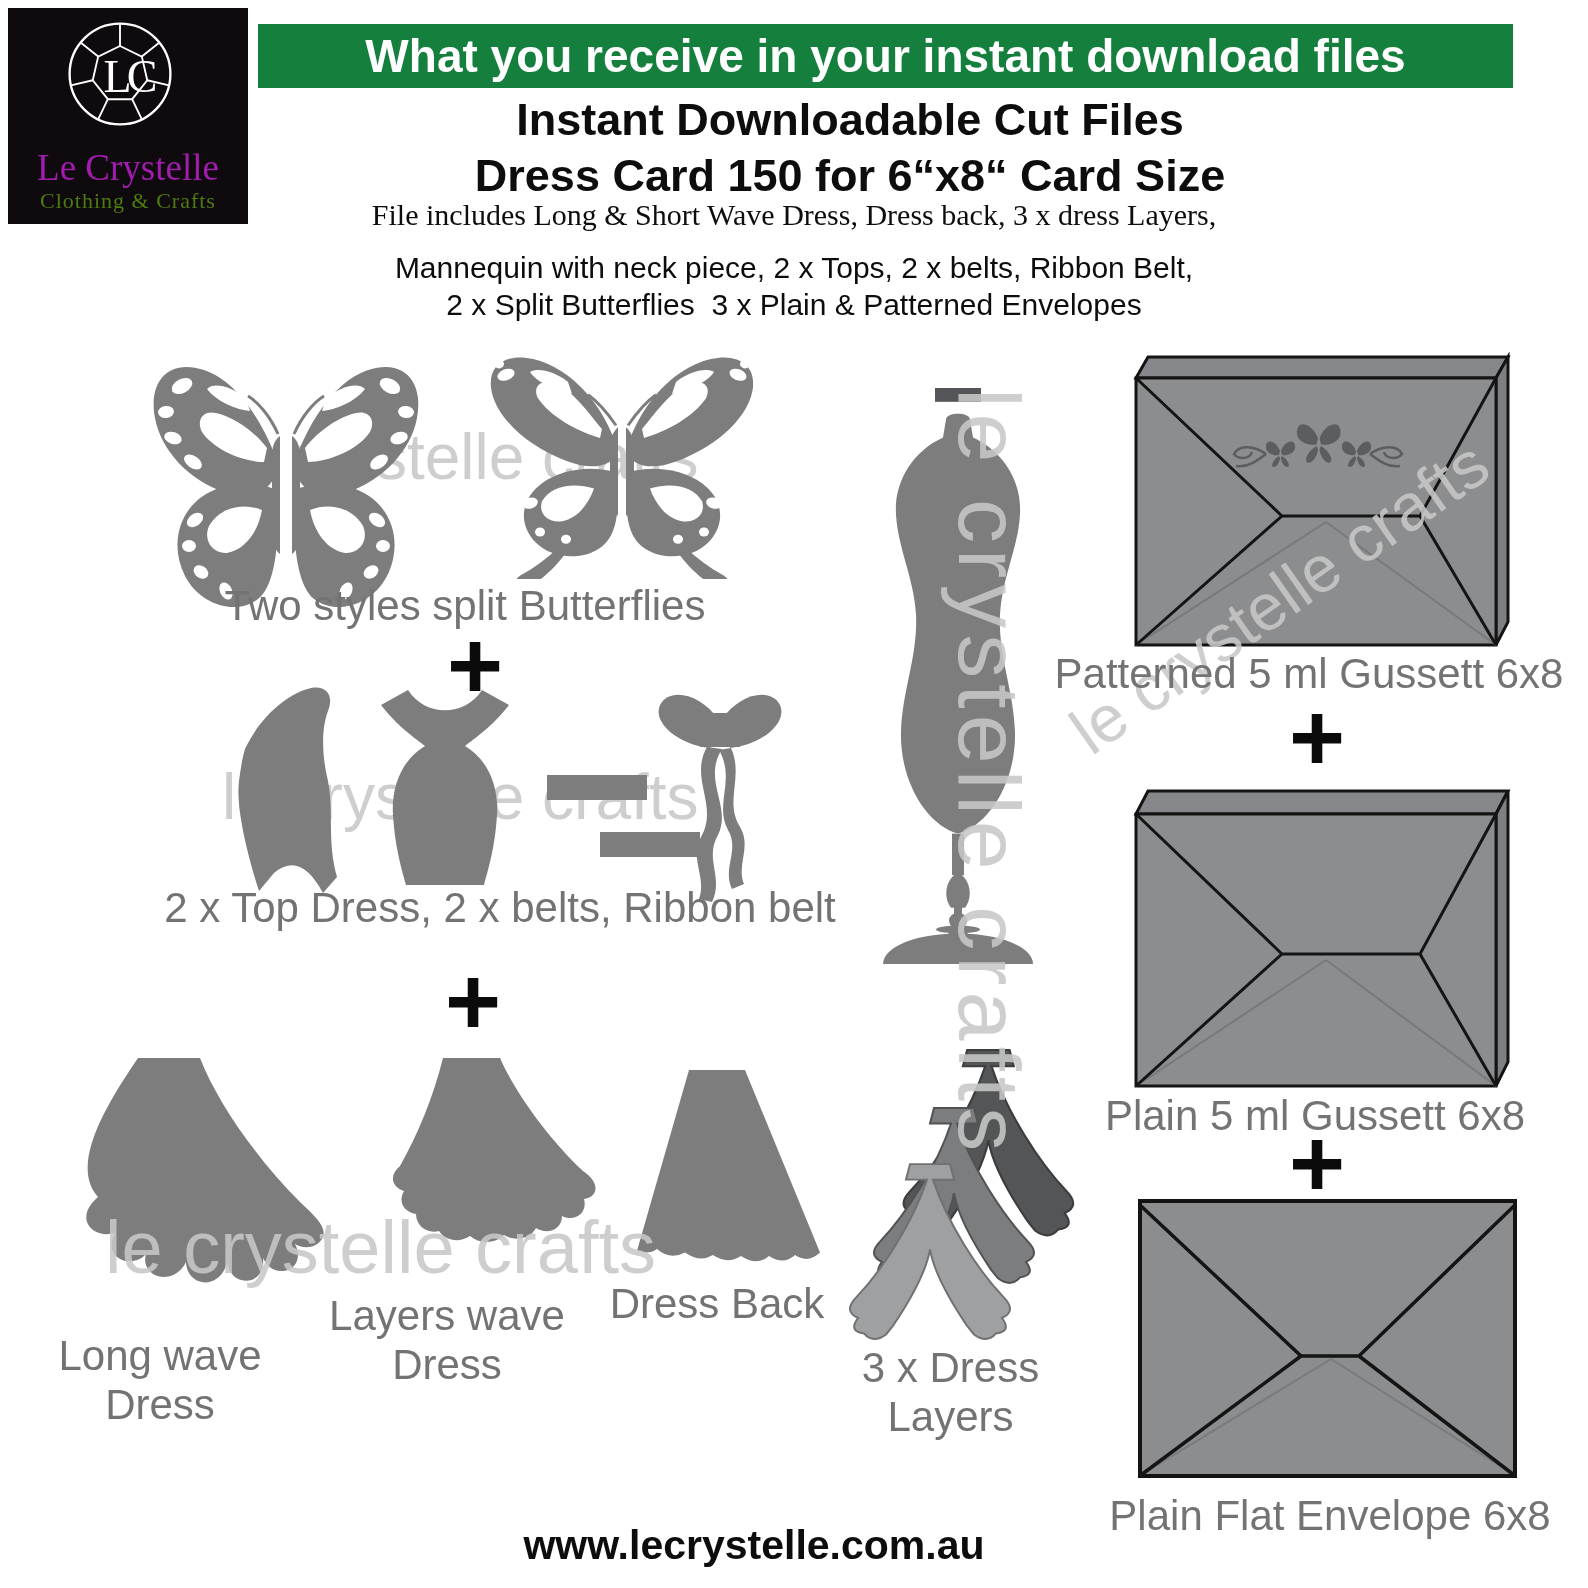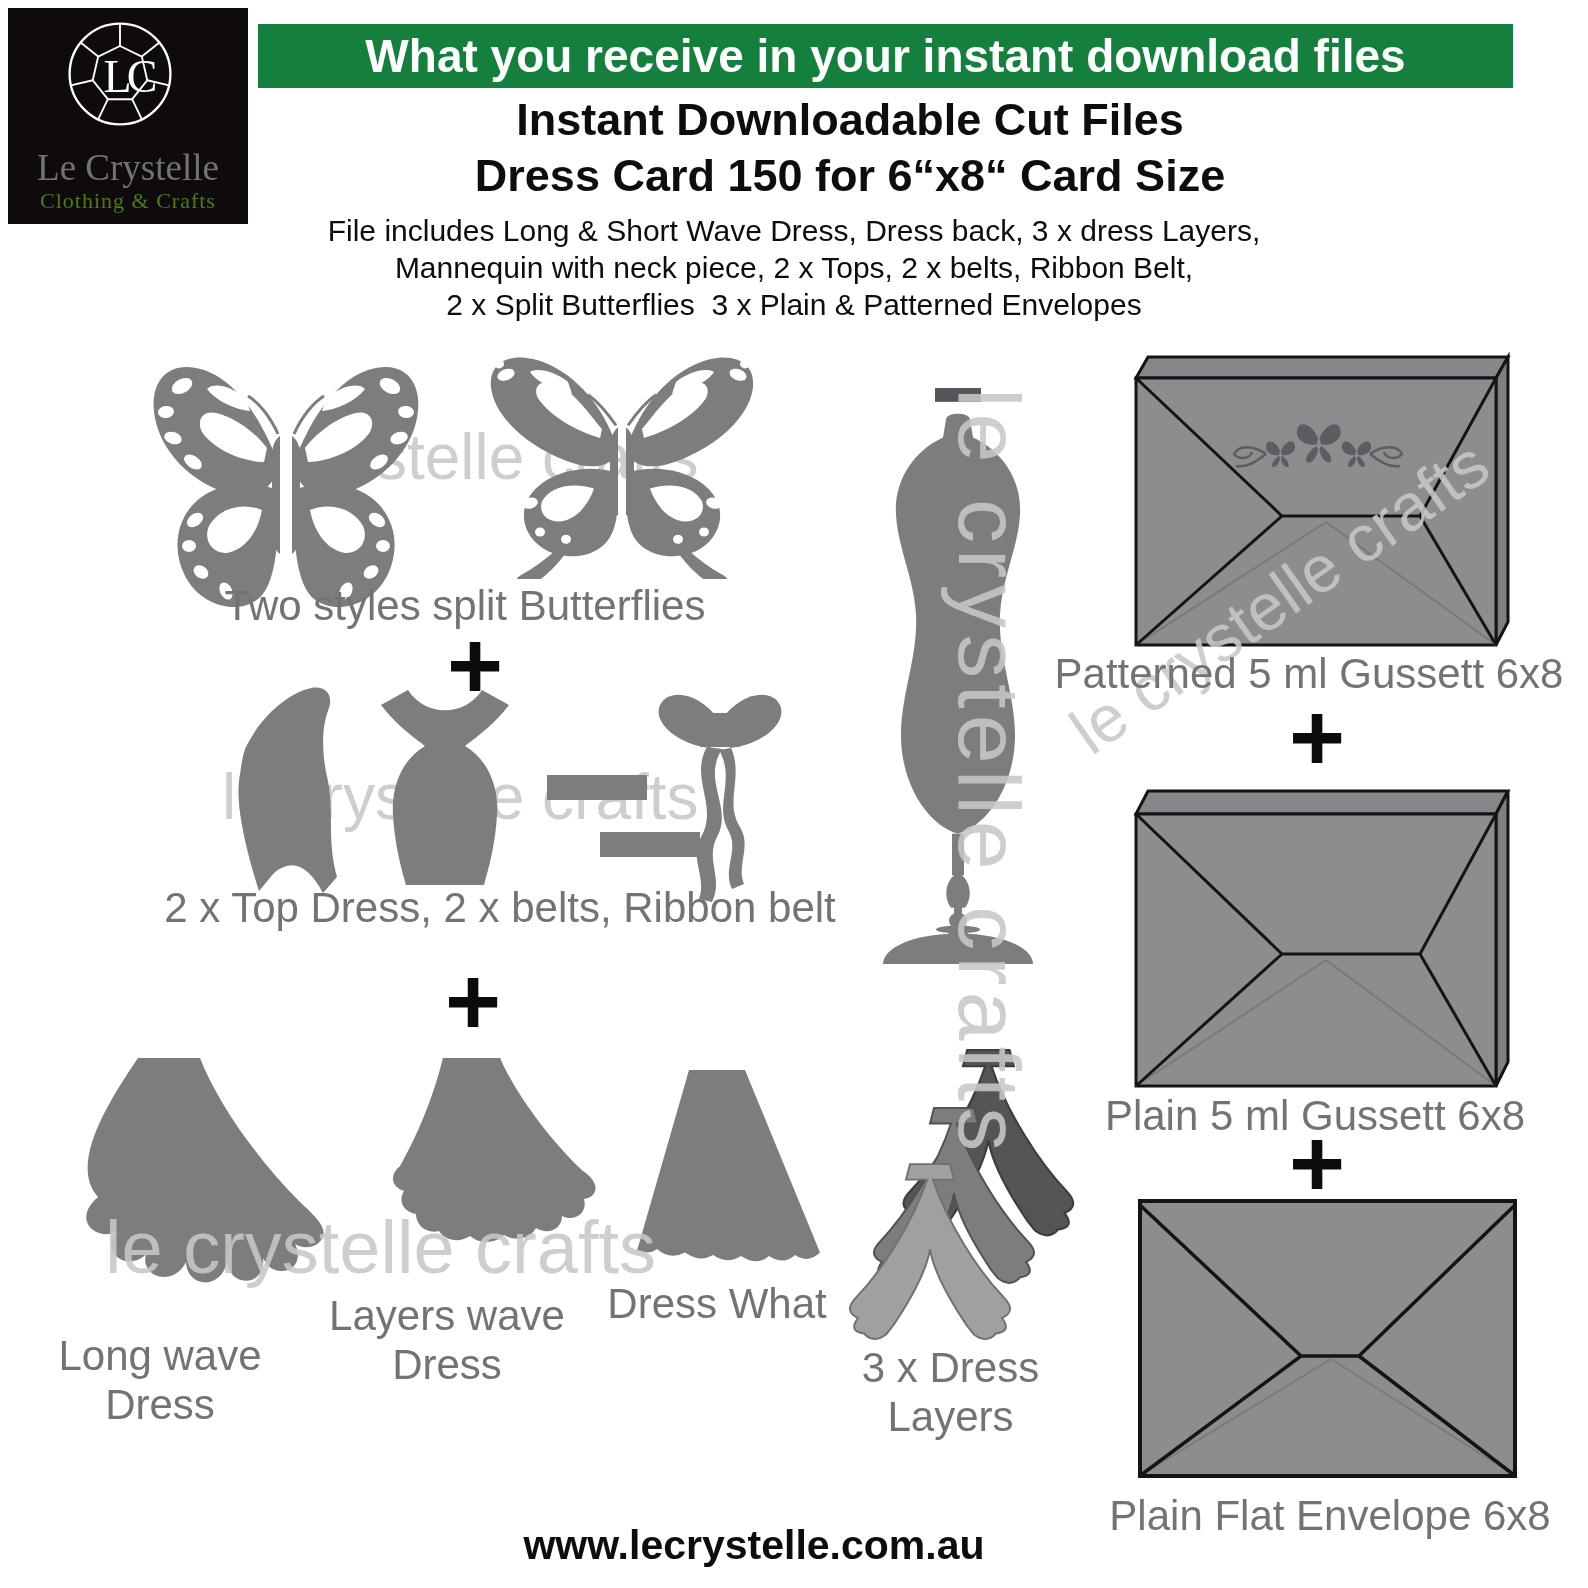--- a/index.html
+++ b/index.html
@@ -9,21 +9,21 @@
   svg{display:block;}
   .label{font-size:42px;line-height:1.16;text-align:center;color:#737373;z-index:6;}
   .plus{font-size:96px;font-weight:700;color:#0b0b0b;text-align:center;line-height:.8;z-index:6;}
   .wm{color:#c8c8c8;opacity:.88;white-space:nowrap;pointer-events:none;font-size:64px;}
   .wm-front{z-index:5;}
   .wm-back{z-index:0;}
   .gfx{z-index:2;}
   .logo-box{left:8px;top:8px;width:240px;height:216px;background:#0f0a0d;z-index:4;}
   .lc-mono{left:8px;top:50px;width:240px;text-align:center;color:#ffffff;
            font-family:"Liberation Serif",serif;font-size:46px;letter-spacing:-5px;z-index:5;}
-  .brand-name{left:8px;top:146px;width:240px;text-align:center;color:#737373;
+  .brand-name{left:8px;top:146px;width:240px;text-align:center;color:#a21caf;
               font-family:"Liberation Serif",serif;font-size:37px;z-index:5;}
   .brand-tagline{left:8px;top:188px;width:240px;text-align:center;color:#4d7c0f;
                  font-family:"Liberation Serif",serif;font-size:22px;letter-spacing:1px;z-index:5;}
   .banner{left:258px;top:24px;width:1255px;height:64px;background:#15803d;color:#ffffff;
           font-weight:700;font-size:46px;display:flex;align-items:center;justify-content:center;z-index:4;}
   .h{left:160px;width:1380px;font-weight:700;font-size:45px;text-align:center;z-index:4;}
   .desc{left:0;width:1588px;font-size:30px;line-height:37px;text-align:center;white-space:pre-wrap;z-index:4;}
   .url{left:344px;top:1522px;width:820px;font-weight:700;font-size:41px;text-align:center;z-index:6;}
 </style>
 </head>
@@ -45,21 +45,21 @@
       <line x1="36.6" y1="41.3" x2="17.8" y2="26.3"></line>
     </g>
   </svg>
   <div class="abs lc-mono">LC</div>
   <div class="abs brand-name">Le Crystelle</div>
   <div class="abs brand-tagline">Clothing &amp; Crafts</div>
 
   <div class="abs banner">What you receive in your instant download files</div>
   <div class="abs h" style="top:94px;">Instant Downloadable Cut Files</div>
   <div class="abs h" style="top:150px;">Dress Card 150 for 6“x8“ Card Size</div>
-  <div class="abs desc" style="top:212px;">File includes Long &amp; Short Wave Dress, Dress back, 3 x dress Layers,</div>
+  <div class="abs desc" style="top:196px;font-family:Liberation Serif, serif;">File includes Long &amp; Short Wave Dress, Dress back, 3 x dress Layers,</div>
   <div class="abs desc" style="top:249px;">Mannequin with neck piece, 2 x Tops, 2 x belts, Ribbon Belt,</div>
   <div class="abs desc" style="top:286px;">2 x Split Butterflies  3 x Plain &amp; Patterned Envelopes</div>
 
   <div class="abs wm wm-back" style="left:222px;top:420px;">le crystelle crafts</div>
   <div class="abs wm wm-back" style="left:222px;top:760px;">le crystelle crafts</div>
 
   <svg class="abs gfx" style="left:146px;top:338px;" width="280" height="290" viewBox="0 0 280 290" preserveAspectRatio="none">
     <g id="b1L">
       <path fill="#7d7d7d" d="M133,128 C120,90 94,44 58,32 C22,20 2,44 9,80 C15,112 42,142 80,155 C107,164 127,152 133,128 Z"></path>
       <path fill="#7d7d7d" d="M131,152 C110,143 80,143 57,158 C32,175 24,208 39,238 C54,267 90,278 112,261 C130,247 134,200 131,152 Z"></path>
@@ -206,21 +206,21 @@
   </svg>
 
   <div class="abs label" style="left:20px;top:1332px;width:280px;text-align:center;">
     <div>Long wave</div>
     <div>Dress</div>
   </div>
   <div class="abs label" style="left:312px;top:1292px;width:270px;">
     <div>Layers wave</div>
     <div>Dress</div>
   </div>
-  <div class="abs label" style="left:592px;top:1280px;width:250px;">Dress What</div>
+  <div class="abs label" style="left:592px;top:1280px;width:250px;">Dress Back</div>
   <div class="abs label" style="left:818px;top:1344px;width:265px;">
     <div>3 x Dress</div>
     <div>Layers</div>
   </div>
 
   <div class="abs wm wm-front" style="left:1040px;top:388px;font-size:88px;letter-spacing:6px;transform:rotate(90deg);transform-origin:0 0;">le crystelle crafts</div>
   <div class="abs wm wm-front" style="left:1078px;top:700px;font-size:66px;transform:rotate(-35deg);transform-origin:0 50%;">le crystelle crafts</div>
   <div class="abs wm wm-front" style="left:105px;top:1205px;font-size:74px;">le crystelle crafts</div>
 
   <div class="abs url">www.lecrystelle.com.au</div>

